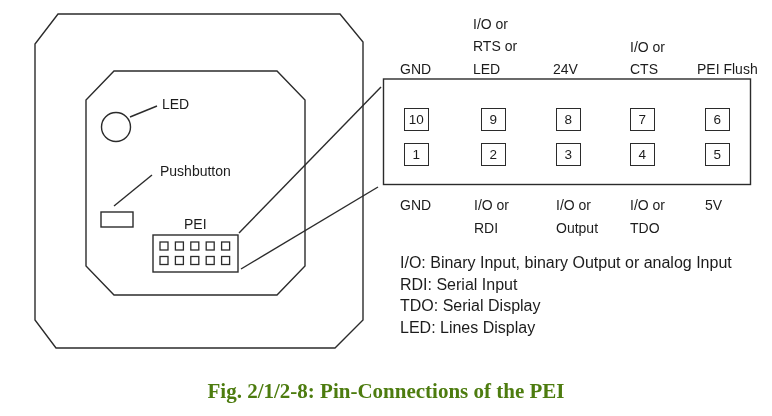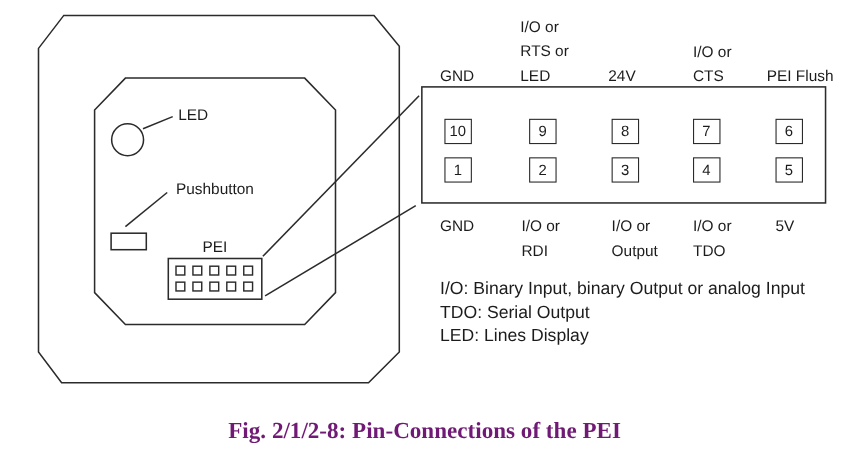--- a/index.html
+++ b/index.html
@@ -65,21 +65,21 @@
   }
   #figure-caption {
     position: absolute;
     left: 0;
     top: 379px;
     width: 772px;
     text-align: center;
     font-family: "Liberation Serif", serif;
     font-weight: bold;
     font-size: 21px;
-    color: #701a75;
+    color: #4d7c0f;
     white-space: nowrap;
   }
 </style>
 </head>
 <body>
 
 <div id="stage">
 
   <svg id="shapes" viewBox="0 0 772 416">
 
@@ -157,19 +157,20 @@
   <div class="sub" style="left:630px; top:194px">
     <div>I/O or</div>
     <div>TDO</div>
   </div>
   <div class="sub" style="left:705px; top:194px">
     <div>5V</div>
   </div>
 
   <div id="legend">
     <div>I/O: Binary Input, binary Output or analog Input</div>
-    <div>TDO: Serial Output</div>
+    <div>RDI: Serial Input</div>
+    <div>TDO: Serial Display</div>
     <div>LED: Lines Display</div>
   </div>
 
   <div id="figure-caption">Fig. 2/1/2-8: Pin-Connections of the PEI</div>
 
 </div>
 
 </body></html>

